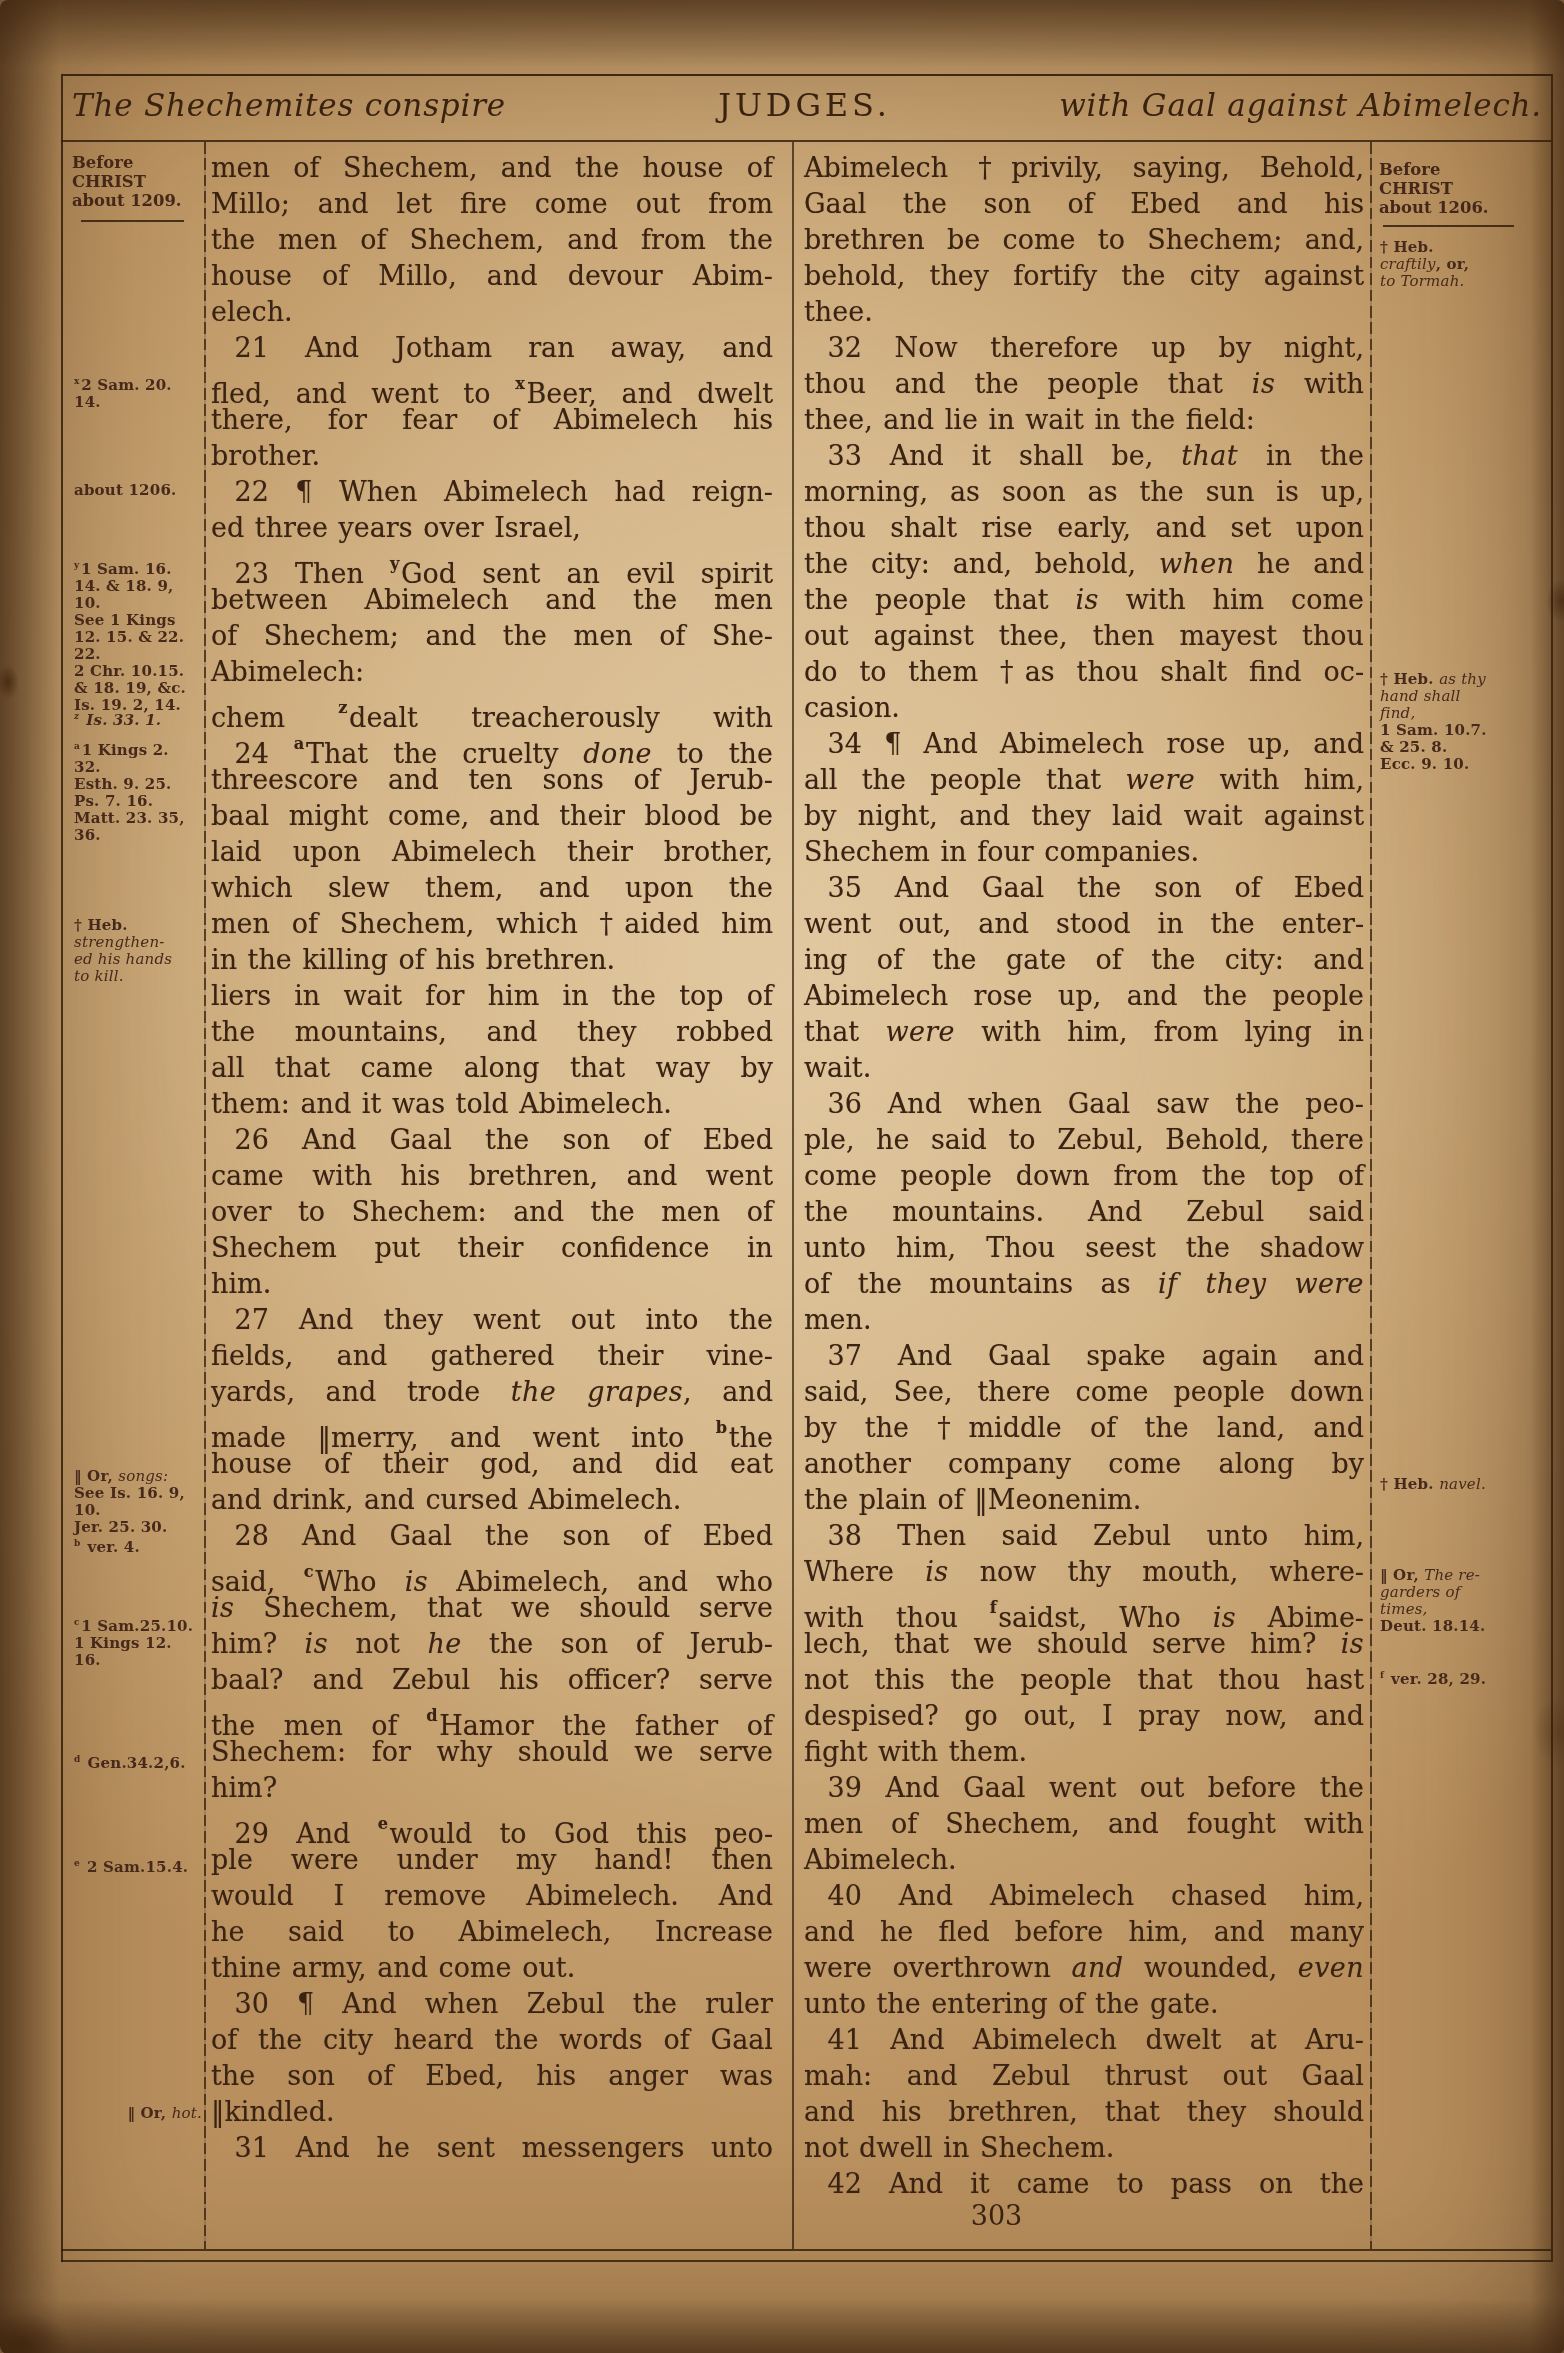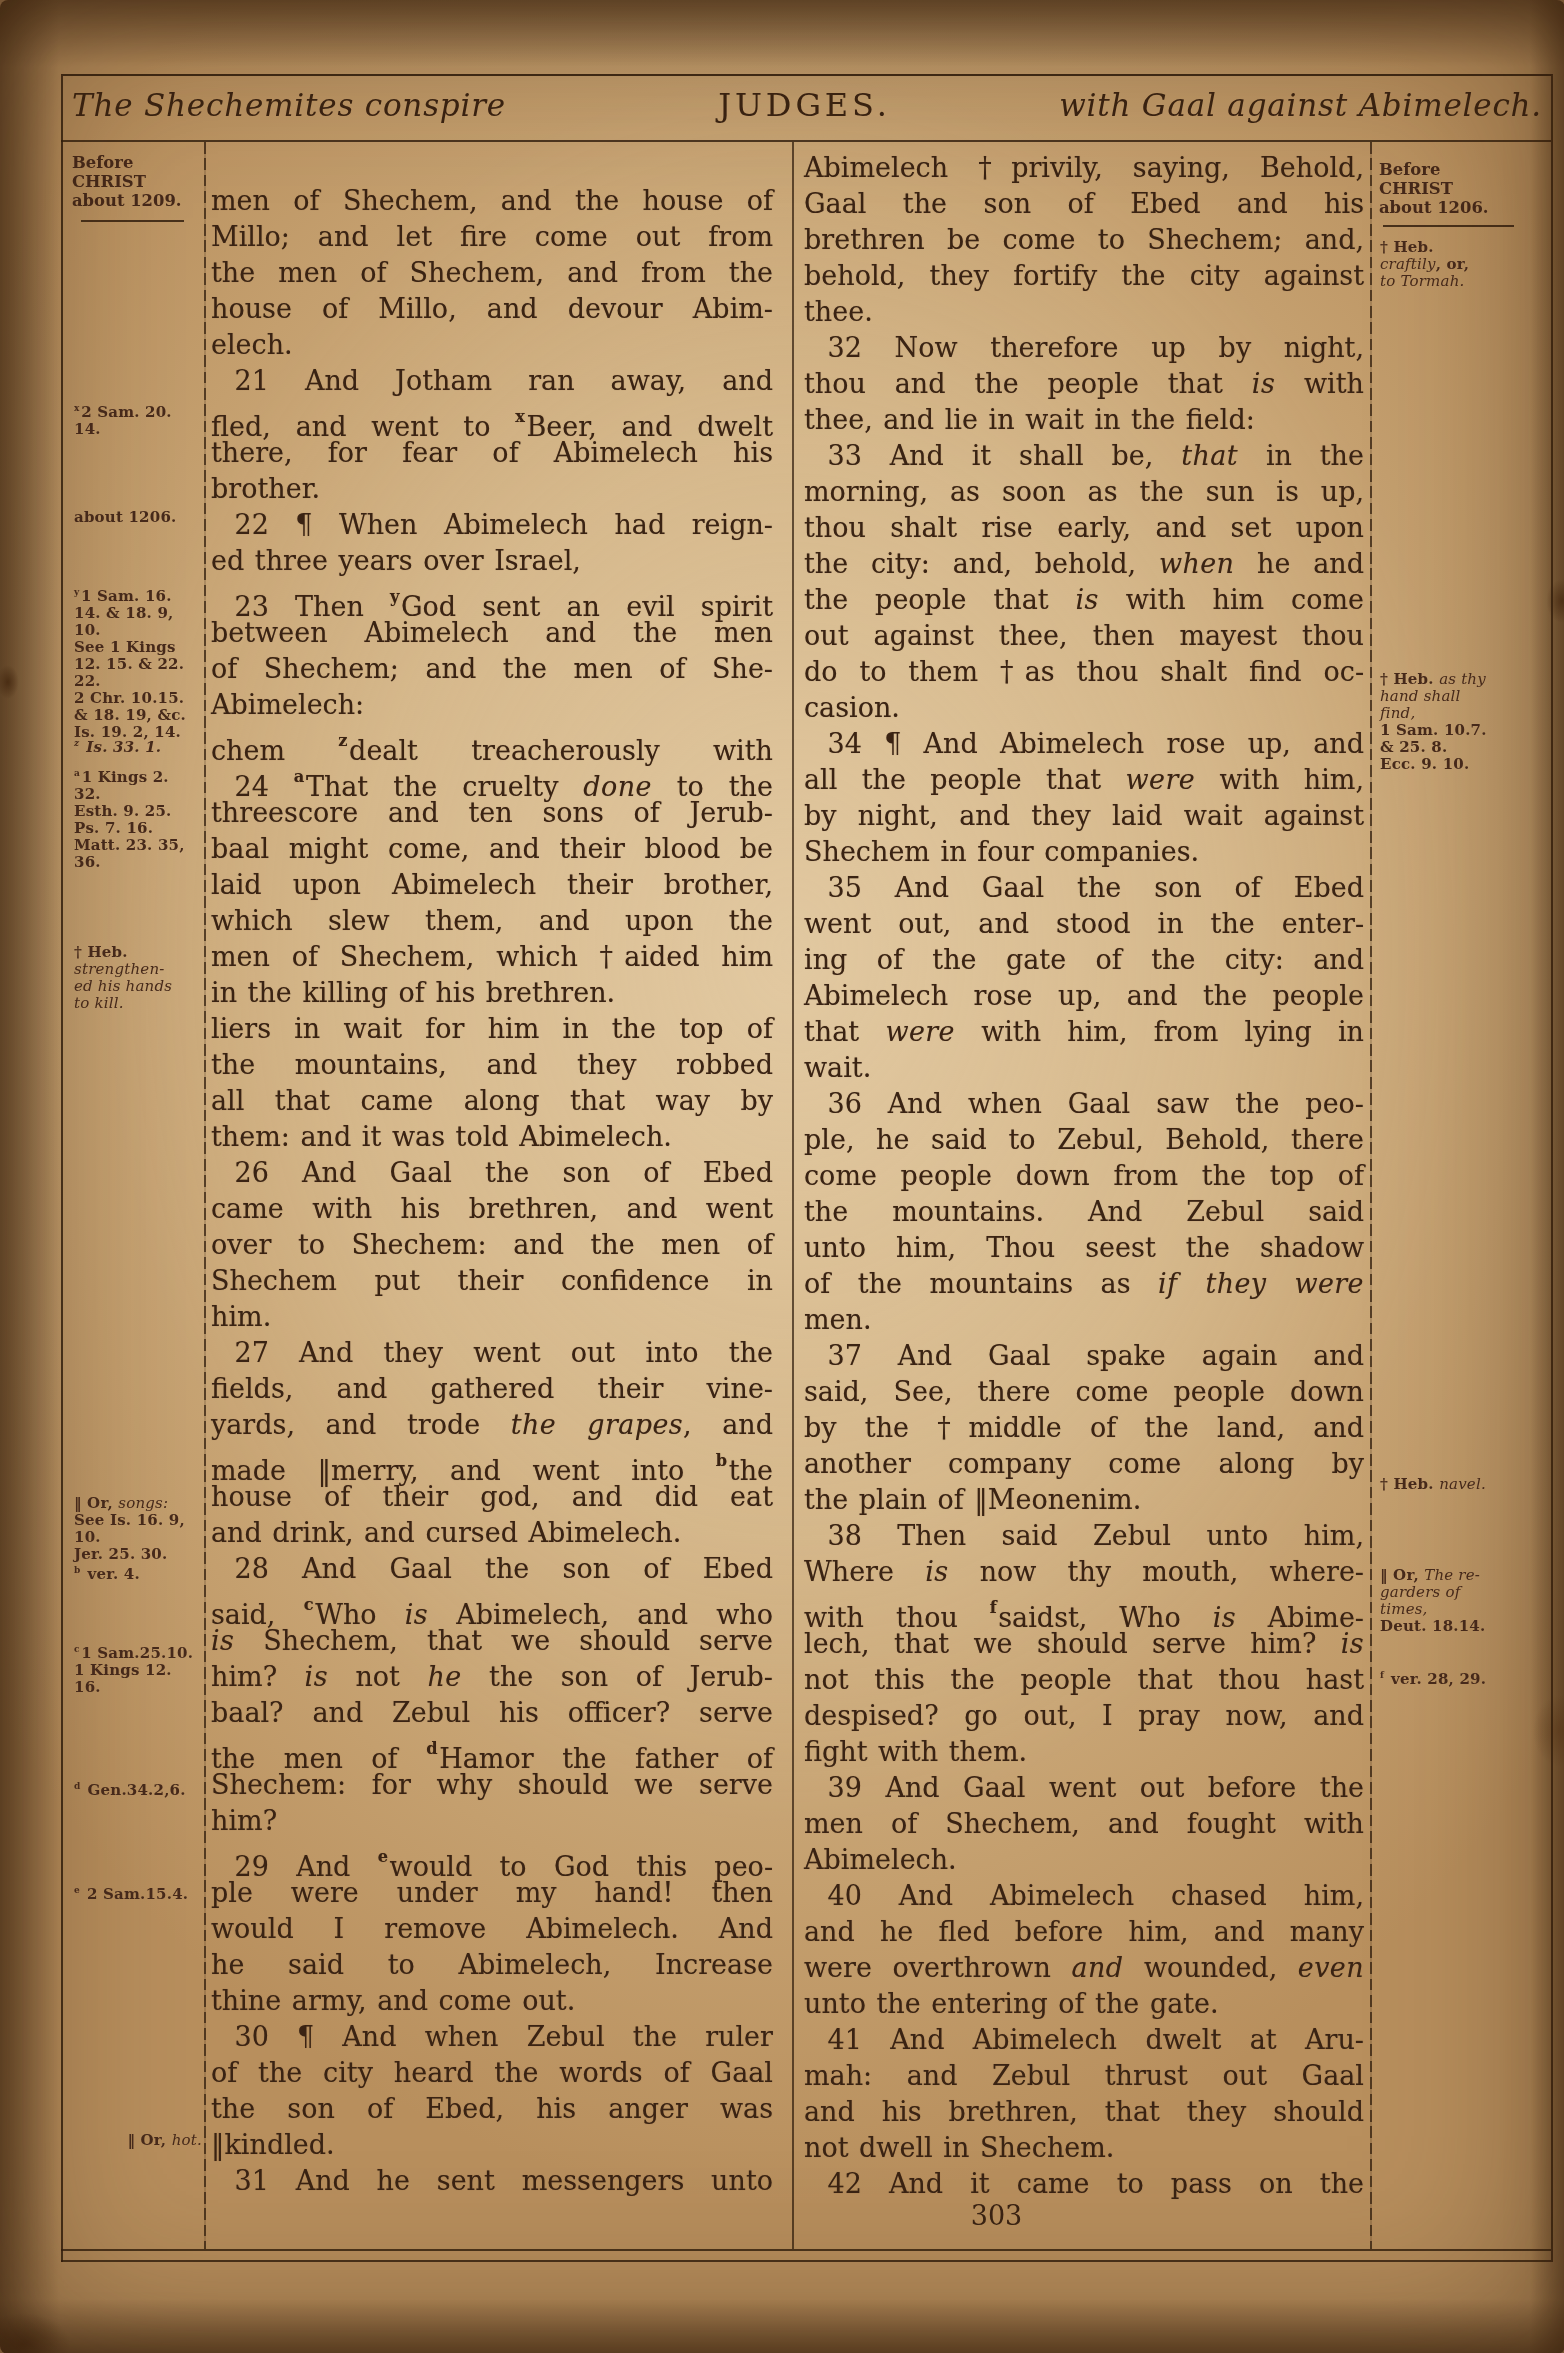--- a/index.html
+++ b/index.html
@@ -59,30 +59,30 @@
   .mhead.left{left:72px;top:153px;width:130px;}
   .mhead.right{left:1379px;top:160px;width:142px;}
   .mrule{position:absolute;height:1.6px;background:rgba(46,27,11,.82);}
   .mrule.left{left:81px;top:220px;width:103px;}
   .mrule.right{left:1383px;top:225px;width:131px;}
   .mnote{
     position:absolute;color:#46291a;
     font:700 15px "DejaVu Serif", serif;line-height:17px;
     letter-spacing:0.2px;
   }
-  .mnote.left{left:74px;width:128px;margin-top:27px;}
+  .mnote.left{left:74px;width:128px;}
   .mnote.right{left:1380px;width:167px;}
   .mnote i{font-weight:400;}
   .col{
     position:absolute;top:150px;color:#3a2313;
     font:400 27px "DejaVu Serif", serif;
     word-spacing:2px;
     text-shadow:0 0 0.8px rgba(58,35,19,.35);
   }
-  .col.left{left:211px;width:562px;margin-top:33px;}
+  .col.left{left:211px;width:562px;}
   .col.right{left:804px;width:560px;}
   .line{
     height:36px;line-height:36px;
     text-align:justify;text-align-last:justify;text-justify:inter-word;
   }
   .line.e{text-align-last:left;}
   .line.i{text-indent:23.5px;}
   .line i{letter-spacing:0.4px;}
   sup.ref{font-size:60%;vertical-align:38%;font-weight:700;margin-right:1.6px;}
   .pgnum{

